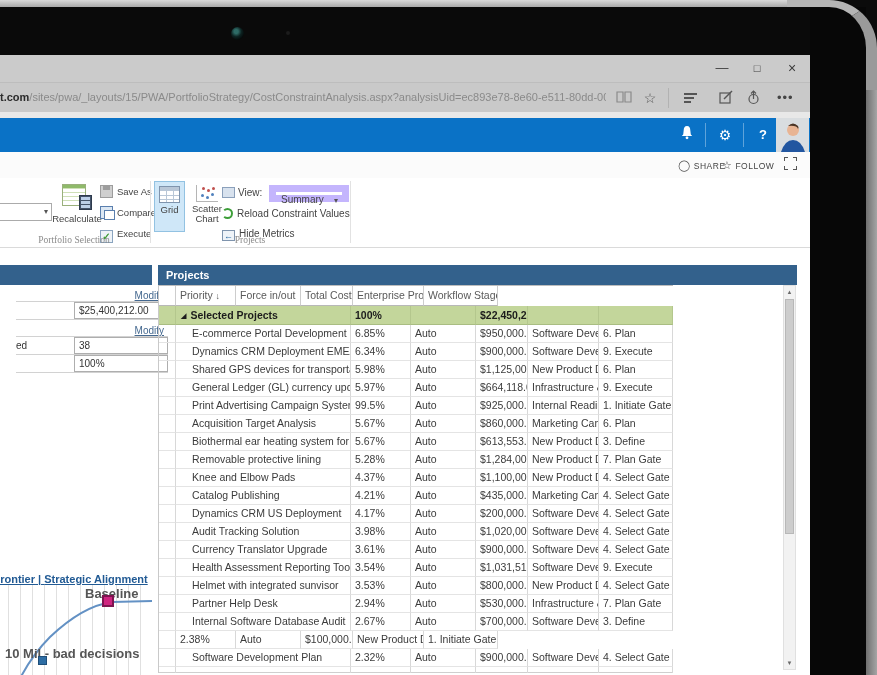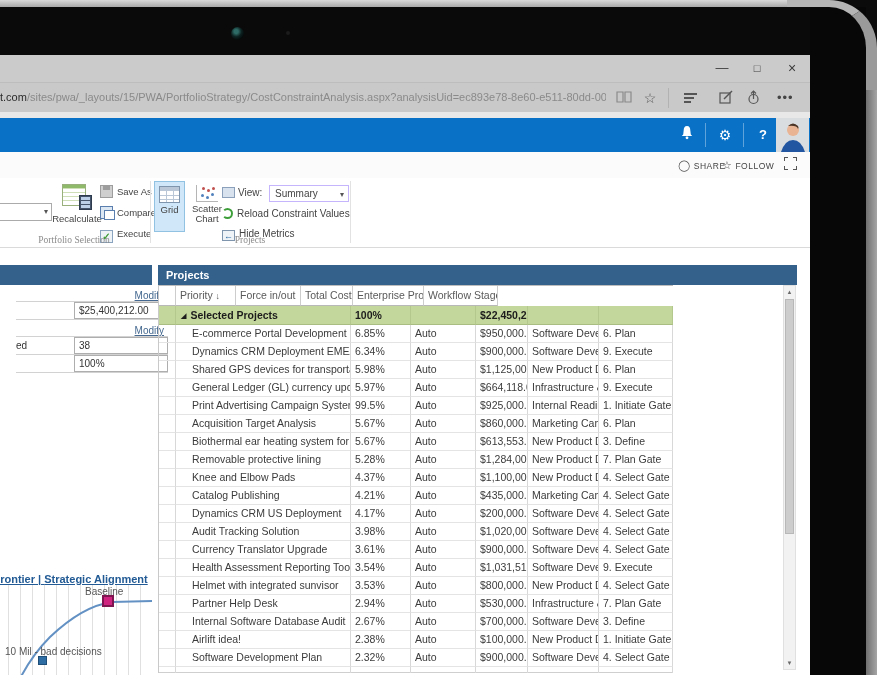--- a/index.html
+++ b/index.html
@@ -21,21 +21,21 @@
   
   .browser { position:absolute; left:0; top:55px; width:810px; height:620px; background:#cbcbcb; overflow:hidden; }
 
   .titlebar { position:absolute; left:0; top:0; width:100%; height:27px; background:#cbcbcb; }
   .winbtn { position:absolute; top:2px; width:32px; height:22px; text-align:center; line-height:22px;
             font-size:13px; color:#3c3c3c; }
   .win-min { left:706px; } .win-max { left:741px; font-size:11px; } .win-close { left:776px; font-size:14px; }
 
   .addressbar { position:absolute; left:0; top:27px; width:100%; height:30px; background:#c9c9c9; border-top:1px solid #bdbdbd; }
   .url { position:absolute; left:0; top:8px; width:606px; overflow:hidden; white-space:nowrap; font-size:11px; color:#8a8a8a; }
-  .url b { color:#2b2b2b; font-weight:normal; }
+  .url b { color:#2b2b2b; font-weight:bold; }
   .abar-ico { position:absolute; top:7px; width:18px; height:16px; color:#555; }
   .ico-book { left:616px; } .ico-star { left:641px; font-size:14px; line-height:16px; text-align:center; }
   .abar-sep { position:absolute; left:668px; top:5px; width:1px; height:20px; background:#b2b2b2; }
   .ico-hub { left:684px; padding-top:3px; }
   .ico-hub i { display:block; height:2px; background:#555; margin-bottom:2px; }
   .ico-hub i:nth-child(1){width:13px;} .ico-hub i:nth-child(2){width:10px;} .ico-hub i:nth-child(3){width:7px;}
   .ico-note { left:719px; } .ico-share { left:746px; }
   .ico-more { left:777px; font-size:13px; letter-spacing:1px; line-height:16px; color:#444; }
 
   .chrome-gap { position:absolute; left:0; top:57px; width:100%; height:6px; background:#e8e8e8; }
@@ -97,21 +97,21 @@
   .grid-ico .h1,.grid-ico .h2 { position:absolute; left:0; right:0; height:1px; background:#b9c7d7; }
   .grid-ico .h1{top:8px;} .grid-ico .h2{top:12px;}
   .scatter-ico { width:22px; height:17px; margin:4px auto 2px; position:relative; border-left:1px solid #b5b5b5; border-bottom:1px solid #b5b5b5; }
   .scatter-ico b { position:absolute; width:3px; height:3px; border-radius:50%; }
   .sc-r { background:#c0504d; } .sc-b { background:#4f81bd; }
   .tgl-label { font-size:9.5px; color:#444; line-height:10px; }
 
   .pr-row { position:absolute; left:222px; height:17px; font-size:10px; color:#444; line-height:15px; white-space:nowrap; }
   .prr1 { top:7px; } .prr2 { top:28px; } .prr3 { top:48px; }
   .view-ico { display:inline-block; width:13px; height:11px; background:#d8e2ee; border:1px solid #8ba0bb; vertical-align:-2px; margin-right:3px; }
-  .view-select { display:inline-block; position:relative; width:80px; height:17px; background:#fff; border:1px solid #c4b5fd;
+  .view-select { display:inline-block; position:relative; width:80px; height:17px; background:#fff; border:7px solid #c4b5fd;
                  font-size:10px; line-height:15px; padding-left:5px; vertical-align:top; margin-left:4px; }
   .view-select .caret { position:absolute; right:4px; top:1px; font-size:8px; color:#555; }
   .reload-ico { display:inline-block; width:11px; height:11px; border:2px solid #3c9e38; border-radius:50%;
                 border-left-color:transparent; vertical-align:-2px; margin-right:4px; }
   .hide-ico { display:inline-block; width:13px; height:11px; border:1px solid #7f94ad; background:#eef3f8; color:#2e6da4;
               font-size:9px; line-height:10px; text-align:center; vertical-align:-2px; margin-right:4px; }
 
   
   .content { position:absolute; left:0; top:193px; width:100%; bottom:0; background:#fff; }
 
@@ -136,21 +136,21 @@
   .plot { position:absolute; left:0; top:337px; width:152px; height:156px; border-bottom:1px solid #b8b8b8; }
   .gl { position:absolute; top:0; bottom:0; width:1px; background:#e0e0e0; }
   .gl:nth-of-type(1){left:8px;} .gl:nth-of-type(2){left:20px;} .gl:nth-of-type(3){left:32px;}
   .gl:nth-of-type(4){left:44px;} .gl:nth-of-type(5){left:56px;} .gl:nth-of-type(6){left:68px;}
   .gl:nth-of-type(7){left:80px;} .gl:nth-of-type(8){left:92px;} .gl:nth-of-type(9){left:104px;}
   .gl:nth-of-type(10){left:116px;} .gl:nth-of-type(11){left:128px;} .gl:nth-of-type(12){left:140px;}
   .curve-svg { position:absolute; left:0; top:0; }
   .mk { position:absolute; }
   .mk-baseline { left:102px; top:10px; width:12px; height:12px; background:#cf2580; border:2px solid #7e1450; }
   .mk-blue { left:38px; top:71px; width:9px; height:9px; background:#2e6da4; border:1px solid #1f4e79; }
-  .mk-lbl { position:absolute; font-size:10px; color:#555; white-space:nowrap; }
+  .mk-lbl { position:absolute; font-size:13px; color:#555; white-space:nowrap;font-weight:bold; }
   .lbl-baseline { left:85px; top:1px; }
   .lbl-blue { left:5px; top:61px;text-align:right; }
 
   
   .grid { position:absolute; left:158px; top:37px; width:515px; border-left:1px solid #c9c9c9; border-top:1px solid #bdbdbd; }
   .grow { display:flex; width:514px; }
   .gcell { border-right:1px solid #d8d8d8; border-bottom:1px solid #e4e4e4; font-size:10.5px; color:#3b3b3b;
            line-height:17px; padding:0 0 0 4px; overflow:hidden; white-space:nowrap; height:18px; }
   .w-sel{width:17px;} .w-name{width:175px; padding-left:16px;} .w-pri{width:60px;} .w-frc{width:65px;}
   .w-cst{width:52px;} .w-ent{width:71px;} .w-stg{width:74px;}
@@ -552,21 +552,20 @@
               <div class="gcell w-name">Internal Software Database Audit</div>
               <div class="gcell w-pri">2.67%</div>
               <div class="gcell w-frc">Auto</div>
               <div class="gcell w-cst">$700,000.00</div>
               <div class="gcell w-ent">Software Develo</div>
               <div class="gcell w-stg">3. Define</div>
             </div>
 
             <div class="grow">
               <div class="gcell w-sel"></div>
-              <div class="gcell w-name">Airlift idea!</div>
               <div class="gcell w-pri">2.38%</div>
               <div class="gcell w-frc">Auto</div>
               <div class="gcell w-cst">$100,000.00</div>
               <div class="gcell w-ent">New Product De</div>
               <div class="gcell w-stg">1. Initiate Gate</div>
             </div>
 
             <div class="grow">
               <div class="gcell w-sel"></div>
               <div class="gcell w-name">Software Development Plan</div>

